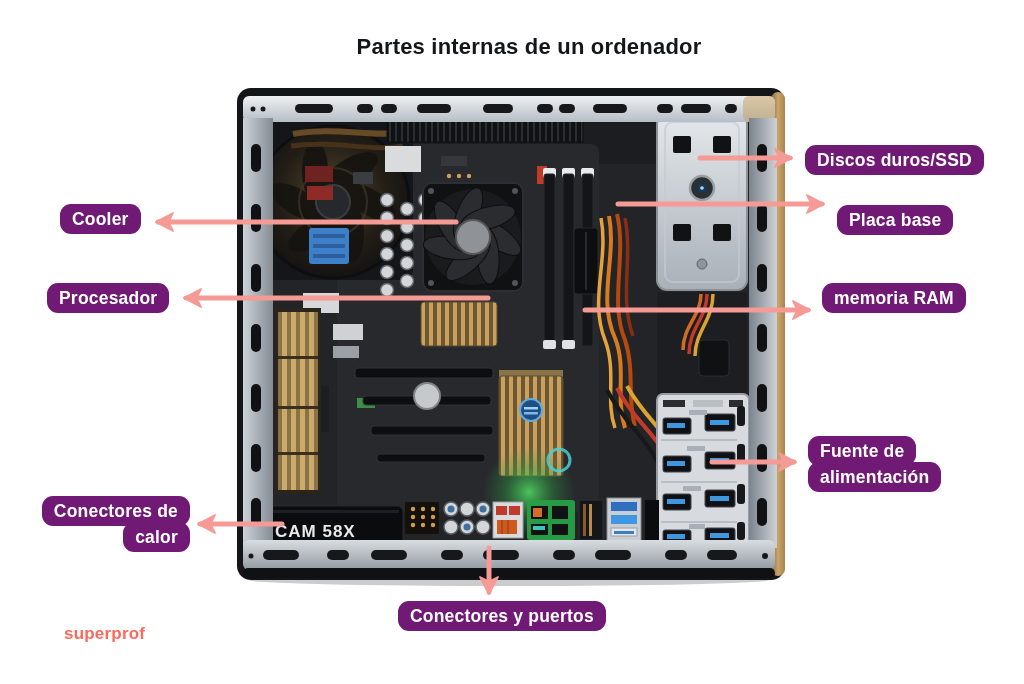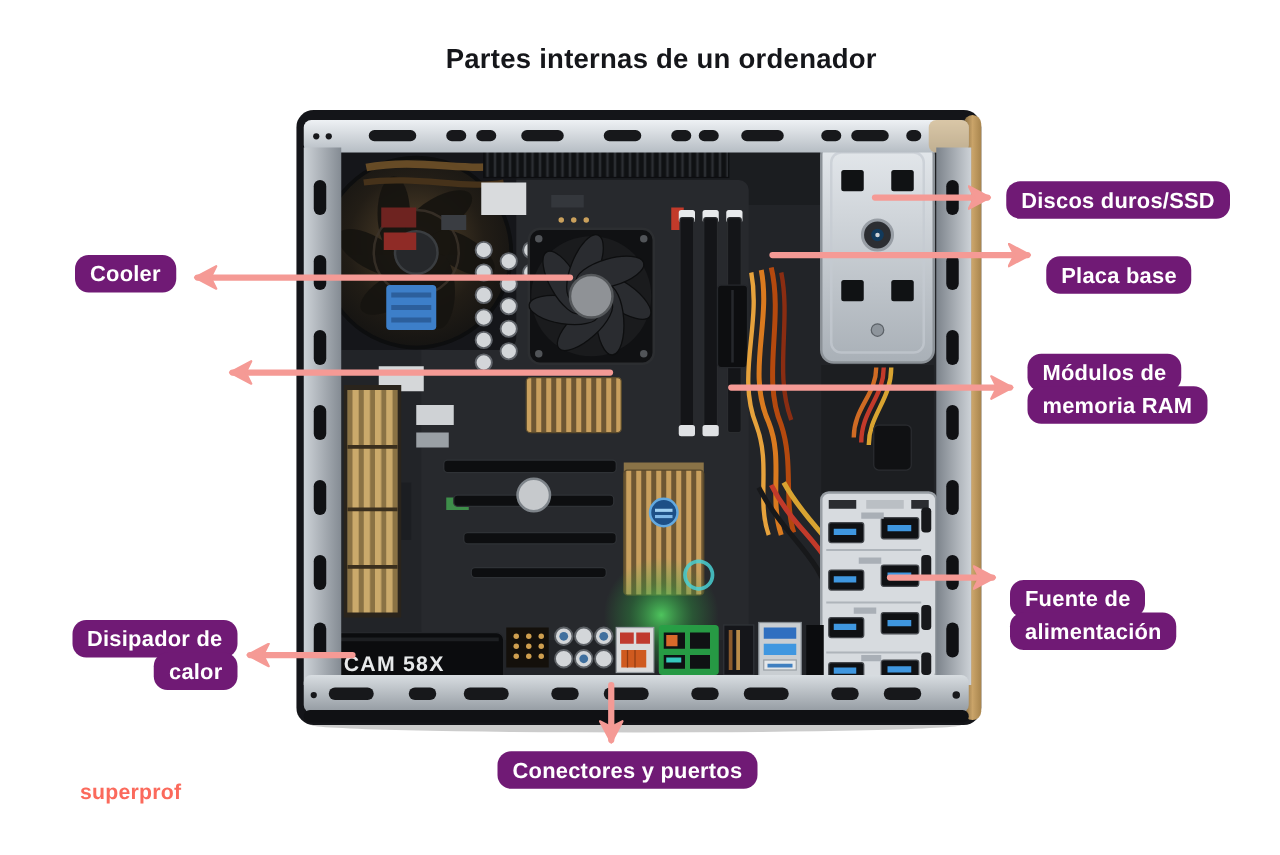--- a/index.html
+++ b/index.html
@@ -407,33 +407,35 @@
   </div>
 
   <div class="label-group" style="left:837px;top:190px;margin-top:15px;">
     <span class="pill">Placa base</span>
   </div>
 
   <div class="label-group" style="left:60px;top:204px;">
     <span class="pill">Cooler</span>
   </div>
 
+  <div class="label-group" style="left:47px;top:283px;">
+    <span class="pill">Procesador</span>
+  </div>
 
   <div class="label-group" style="left:822px;top:283px;">
-    <span class="pill">Módulos de</span>
     <span class="pill">memoria RAM</span>
   </div>
 
-  <div class="label-group" style="left:808px;top:436px;margin-top:28px;">
+  <div class="label-group" style="left:808px;top:436px;">
     <span class="pill">Fuente de</span>
     <span class="pill">alimentación</span>
   </div>
 
   <div class="label-group align-end" style="left:48px;top:496px;width:142px;">
-    <span class="pill">Disipador de</span>
+    <span class="pill">Conectores de</span>
     <span class="pill">calor</span>
   </div>
 
   <div class="label-group" style="left:398px;top:601px;">
     <span class="pill">Conectores y puertos</span>
   </div>
 
   <div class="watermark">superprof</div>
 
 </div>

